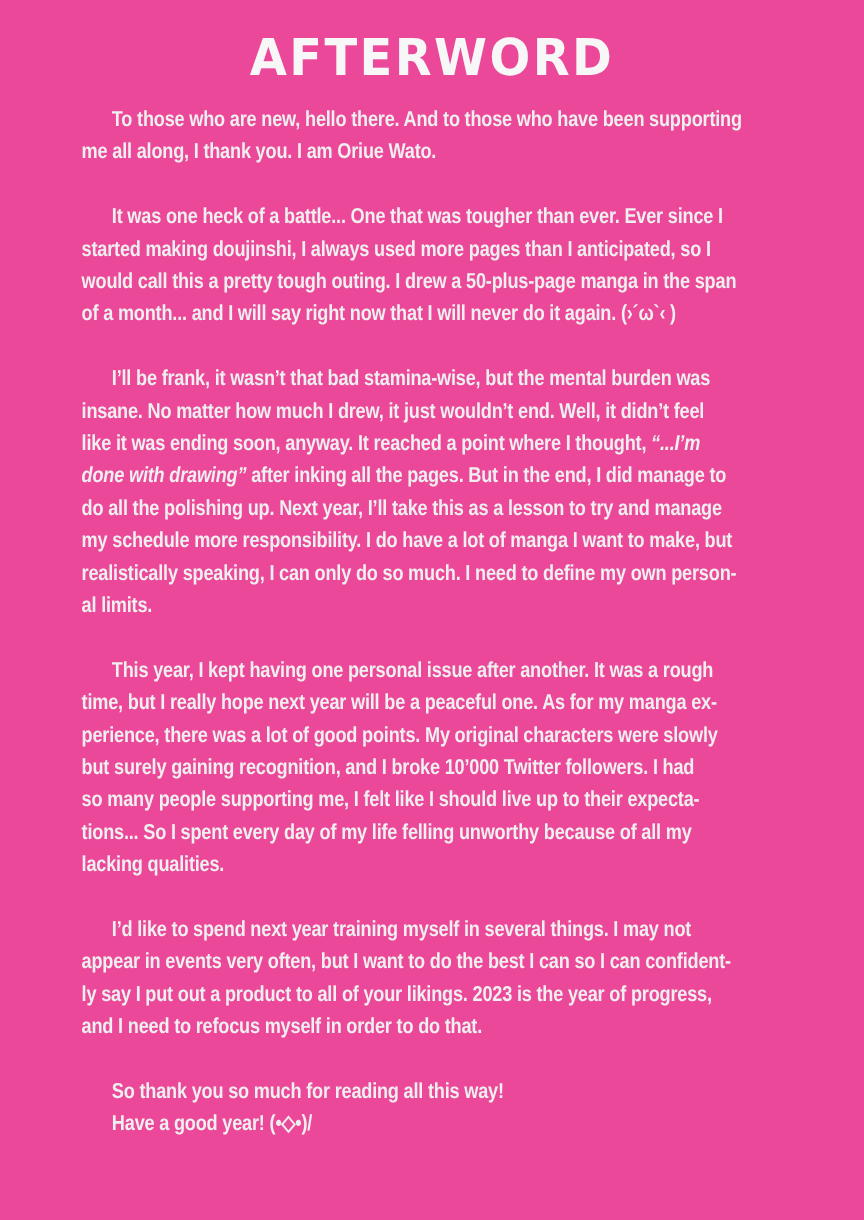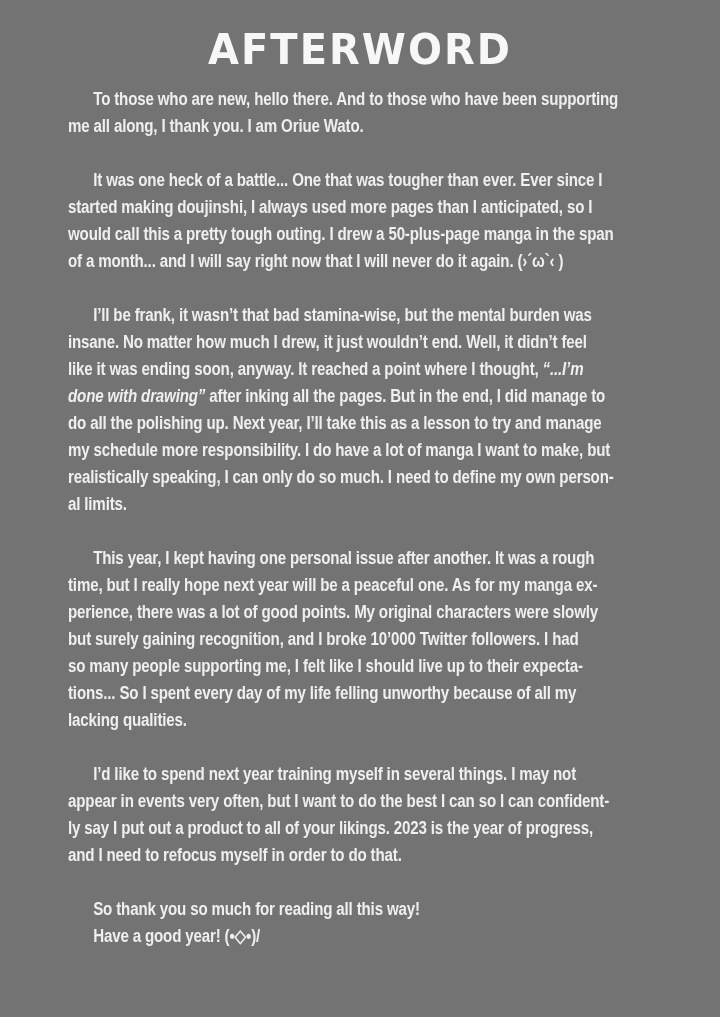--- a/index.html
+++ b/index.html
@@ -4,21 +4,21 @@
 <style>
   html, body {
     margin: 0;
     padding: 0;
     background: #000000;
   }
   .page {
     position: relative;
     width: 720px;
     height: 1017px;
-    background: #737373;
+    background: #ec4899;
     color: #f2f2f2;
     overflow: hidden;
     font-family: "Liberation Sans", sans-serif;
   }
   .title {
     margin: 26px 0 14px 0;
     text-align: center;
     font-family: "DejaVu Sans", sans-serif;
     font-weight: 800;
     font-size: 40px;

